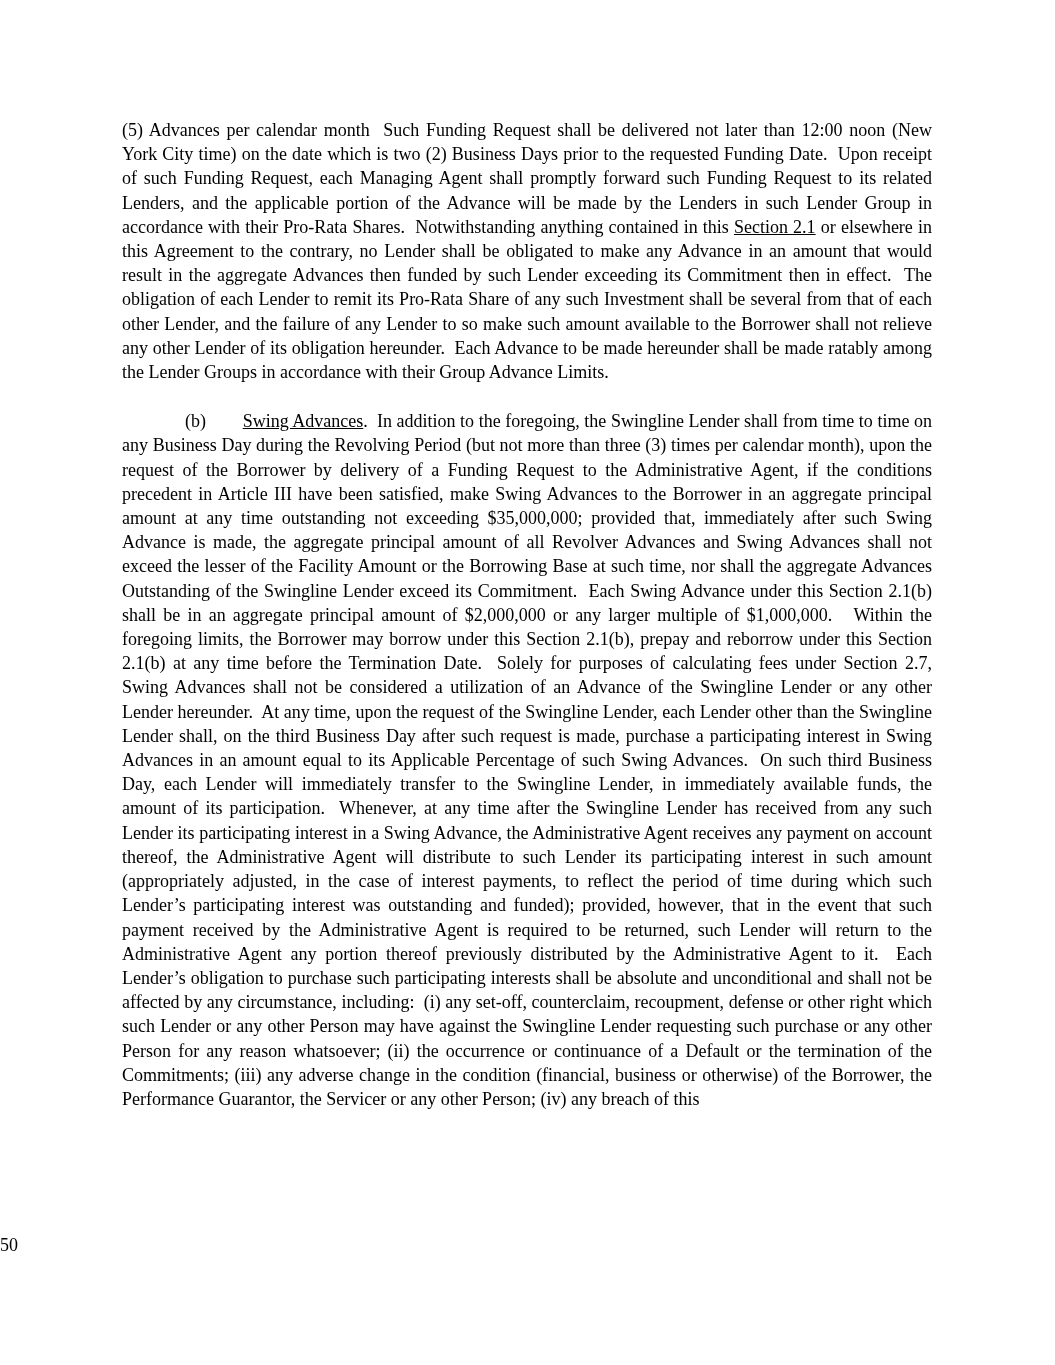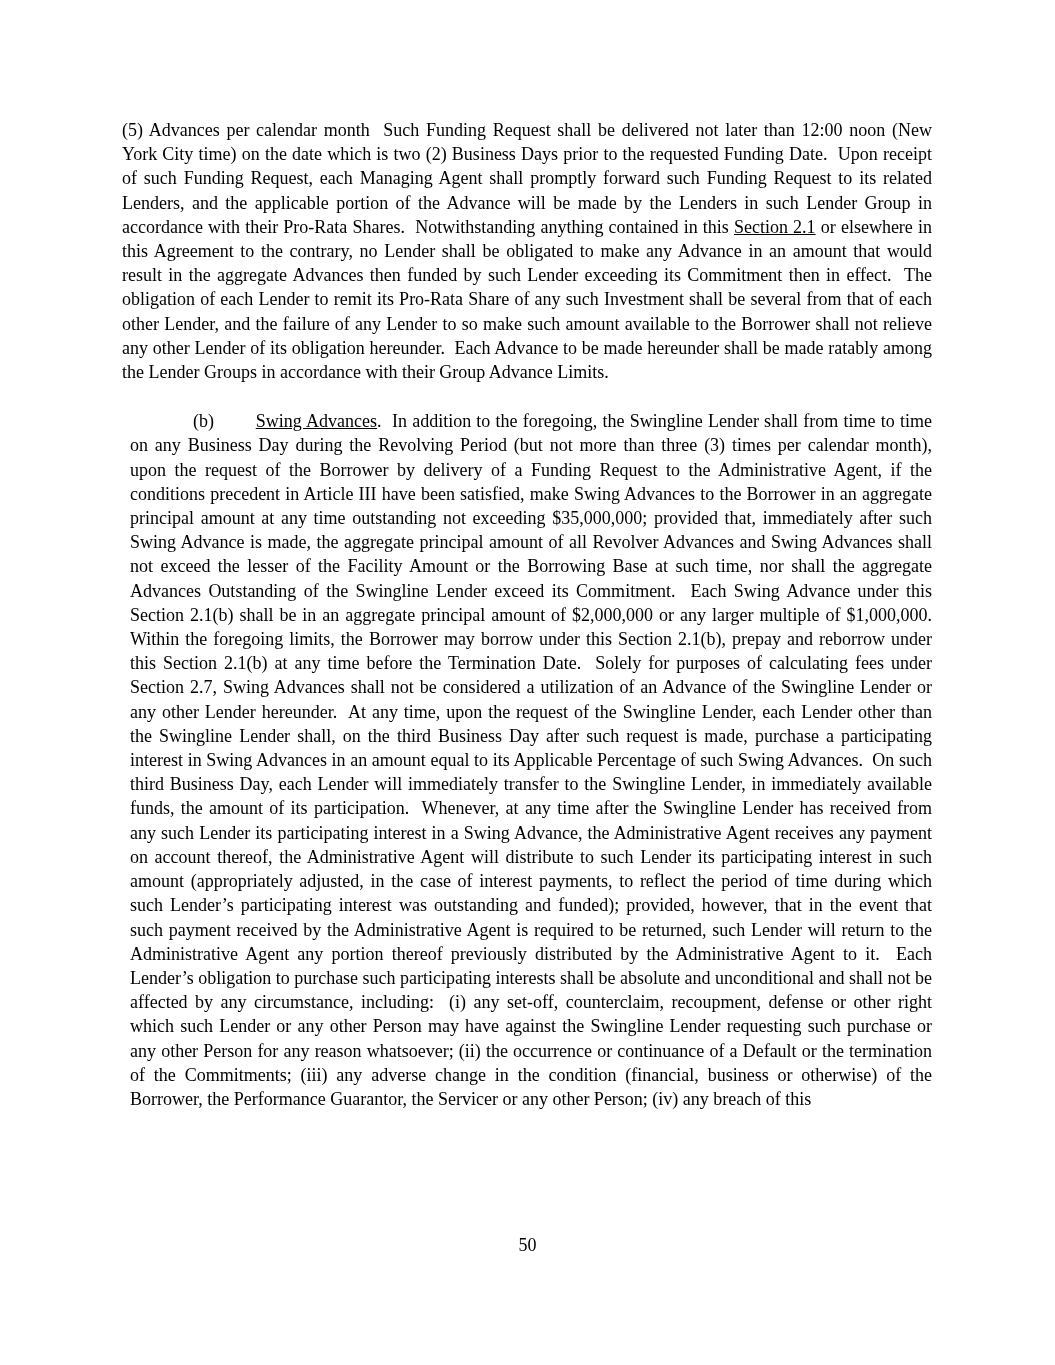--- a/index.html
+++ b/index.html
@@ -24,31 +24,29 @@
   }
   .para {
     margin: 0 0 25px 0;
     text-align: justify;
     white-space: pre-wrap;
     font-size: 18px;
     line-height: 24.2px;
   }
   .para.indented {
     text-indent: 63px;
-    margin-left: 8px;
   }
   .u {
     text-decoration: underline;
   }
   .page-number {
     position: absolute;
     left: 0;
     right: 0;
     bottom: 56px;
-    text-align: center;
     font-size: 18px;
   }
 </style>
 </head>
 <body>
 
 <div class="page">
   <div class="content">
       <p class="para"><span>(5) Advances per calendar month  Such Funding Request shall be delivered not later than 12:00 noon (New York City time) on the date which is two (2) Business Days prior to the requested Funding Date.  Upon receipt of such Funding Request, each Managing Agent shall promptly forward such Funding Request to its related Lenders, and the applicable portion of the Advance will be made by the Lenders in such Lender Group in accordance with their Pro-Rata Shares.  Notwithstanding anything contained in this </span><span class="u">Section 2.1</span><span> or elsewhere in this Agreement to the contrary, no Lender shall be obligated to make any Advance in an amount that would result in the aggregate Advances then funded by such Lender exceeding its Commitment then in effect.  The obligation of each Lender to remit its Pro-Rata Share of any such Investment shall be several from that of each other Lender, and the failure of any Lender to so make such amount available to the Borrower shall not relieve any other Lender of its obligation hereunder.  Each Advance to be made hereunder shall be made ratably among the Lender Groups in accordance with their Group Advance Limits.</span></p>
       <p class="para indented"><span>(b)        </span><span class="u">Swing Advances</span><span>.  In addition to the foregoing, the Swingline Lender shall from time to time on any Business Day during the Revolving Period (but not more than three (3) times per calendar month), upon the request of the Borrower by delivery of a Funding Request to the Administrative Agent, if the conditions precedent in Article III have been satisfied, make Swing Advances to the Borrower in an aggregate principal amount at any time outstanding not exceeding $35,000,000; provided that, immediately after such Swing Advance is made, the aggregate principal amount of all Revolver Advances and Swing Advances shall not exceed the lesser of the Facility Amount or the Borrowing Base at such time, nor shall the aggregate Advances Outstanding of the Swingline Lender exceed its Commitment.  Each Swing Advance under this Section 2.1(b) shall be in an aggregate principal amount of $2,000,000 or any larger multiple of $1,000,000.   Within the foregoing limits, the Borrower may borrow under this Section 2.1(b), prepay and reborrow under this Section 2.1(b) at any time before the Termination Date.  Solely for purposes of calculating fees under Section 2.7, Swing Advances shall not be considered a utilization of an Advance of the Swingline Lender or any other Lender hereunder.  At any time, upon the request of the Swingline Lender, each Lender other than the Swingline Lender shall, on the third Business Day after such request is made, purchase a participating interest in Swing Advances in an amount equal to its Applicable Percentage of such Swing Advances.  On such third Business Day, each Lender will immediately transfer to the Swingline Lender, in immediately available funds, the amount of its participation.  Whenever, at any time after the Swingline Lender has received from any such Lender its participating interest in a Swing Advance, the Administrative Agent receives any payment on account thereof, the Administrative Agent will distribute to such Lender its participating interest in such amount (appropriately adjusted, in the case of interest payments, to reflect the period of time during which such Lender’s participating interest was outstanding and funded); provided, however, that in the event that such payment received by the Administrative Agent is required to be returned, such Lender will return to the Administrative Agent any portion thereof previously distributed by the Administrative Agent to it.  Each Lender’s obligation to purchase such participating interests shall be absolute and unconditional and shall not be affected by any circumstance, including:  (i) any set-off, counterclaim, recoupment, defense or other right which such Lender or any other Person may have against the Swingline Lender requesting such purchase or any other Person for any reason whatsoever; (ii) the occurrence or continuance of a Default or the termination of the Commitments; (iii) any adverse change in the condition (financial, business or otherwise) of the Borrower, the Performance Guarantor, the Servicer or any other Person; (iv) any breach of this</span></p>

